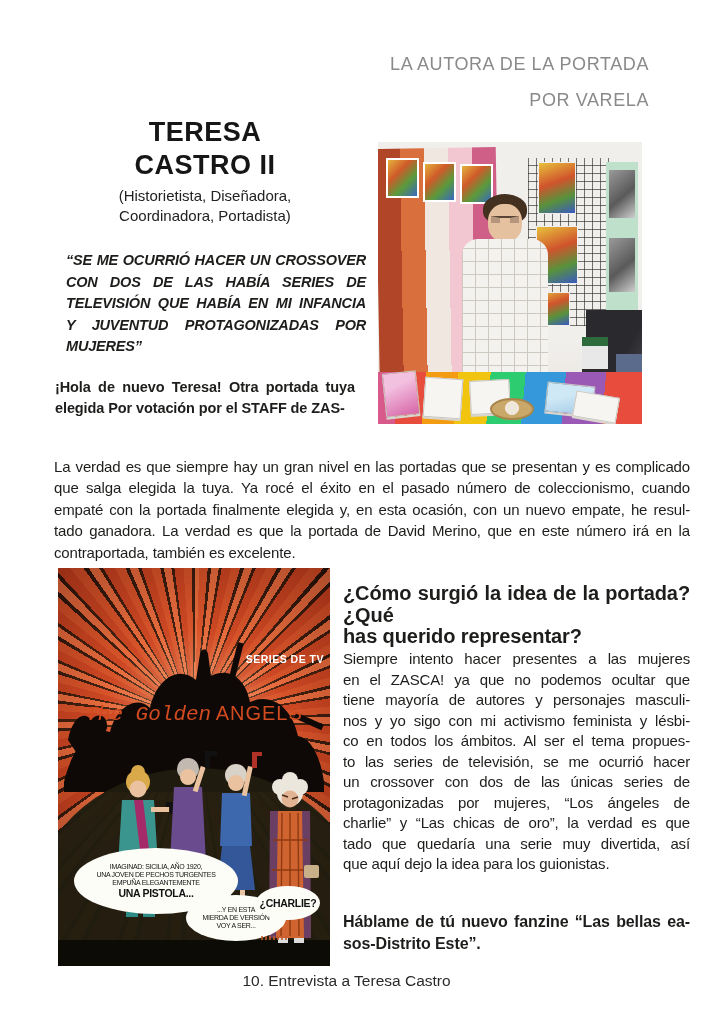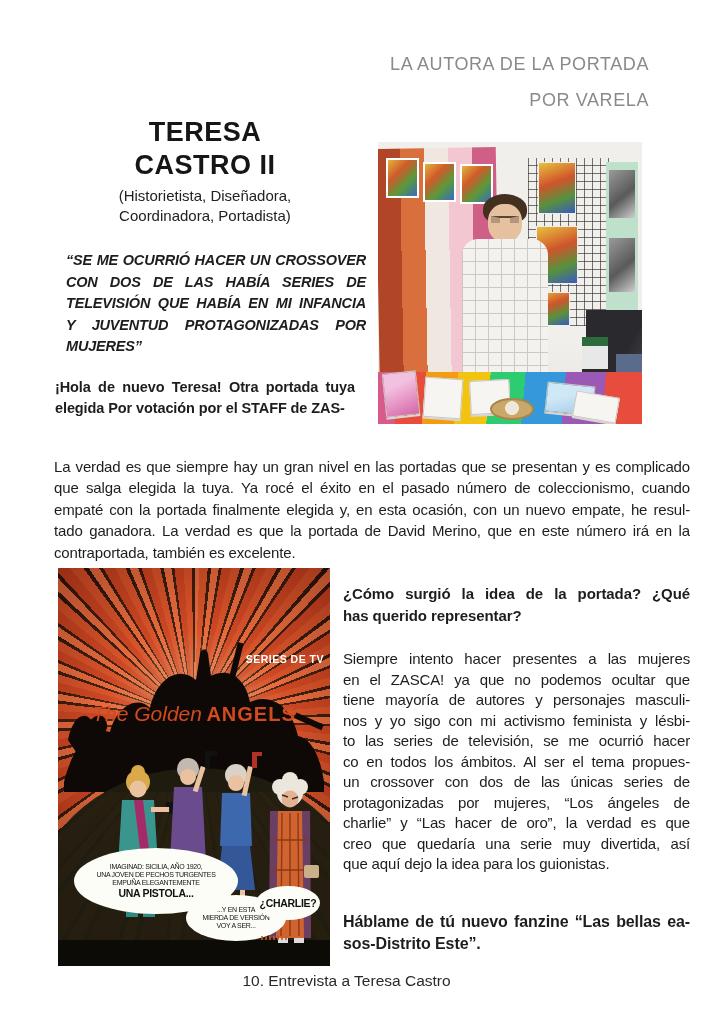--- a/index.html
+++ b/index.html
@@ -21,21 +21,21 @@
   .roles { margin-top:4px; font-size:15px; line-height:20px; color:#222; }
 
   .jpara > * { text-align:justify; text-align-last:justify; }
   .jpara > *:last-child { text-align-last:left; }
 
   .quote { position:absolute; left:66px; top:250px; width:300px;
            font-weight:bold; font-style:italic; font-size:14.5px;
            line-height:21.6px; letter-spacing:-.2px; }
   .q { font-weight:bold; font-size:14.5px; line-height:21px; letter-spacing:-.1px; }
   .q1 { position:absolute; left:55px; top:377px; width:300px; }
-  .q2 { position:absolute; left:343px; top:583px; width:347px; font-size:15px; line-height:21.5px; }
+  .q2 { position:absolute; left:343px; top:583px; width:347px; font-size:20px; line-height:21.5px; }
   .q3 { position:absolute; left:343px; top:911px; width:347px; font-size:16px; line-height:21.5px; }
 
   .body-txt { font-size:15px; line-height:21.4px; letter-spacing:-.15px; }
   .para1 { position:absolute; left:54px; top:456px; width:636px; }
   .a2    { position:absolute; left:343px; top:649px; width:347px; line-height:20.5px; }
 
   .footer { position:absolute; left:0; top:972px; width:693px; text-align:center;
             font-size:15.5px; color:#2a2a2a; }
 
   
@@ -74,22 +74,22 @@
 
   
   .cover { position:absolute; left:58px; top:568px; width:272px; height:398px; overflow:hidden; background:#b5331c; }
   .burst { position:absolute; inset:0;
     background:
       radial-gradient(circle at 50% 38%, rgba(255,205,160,.55), rgba(255,130,70,.18) 32%, rgba(30,5,0,.3) 78%),
       repeating-conic-gradient(from 2deg at 50% 38%, #cf4a24 0deg 3.2deg, #1a0d06 3.2deg 4.5deg, #e0653a 4.5deg 7.3deg, #220f06 7.3deg 8.4deg, #c23b1c 8.4deg 11.8deg); }
   .cover svg { position:absolute; inset:0; }
   .series-tag { position:absolute; right:6px; top:85px; font-size:10.5px; font-weight:bold; color:#fff; letter-spacing:.5px; }
   .cover-title { position:absolute; left:0; top:134px; width:100%; text-align:center; color:#d14a20; white-space:nowrap; }
-  .cover-title .script { font-family:Liberation Sans, sans-serif; font-style:italic; font-size:21px; }
-  .cover-title .caps { font-weight:bold; font-size:20px; letter-spacing:1px; }
+  .cover-title .script { font-family:Liberation Mono, monospace; font-style:italic; font-size:21px; }
+  .cover-title .caps { font-weight:normal; font-size:20px; letter-spacing:1px; }
   .bubble { position:absolute; background:#fdfdf8; border-radius:50%; color:#111;
             display:flex; flex-direction:column; justify-content:center; align-items:center;
             text-align:center; line-height:8px; }
   .bubble .bs { font-size:7px; letter-spacing:-.3px; }
   .bubble .bb { font-size:10.5px; font-weight:bold; line-height:12px; letter-spacing:-.3px; }
   .b1 { left:16px; top:280px; width:164px; height:66px; }
   .b2 { left:128px; top:327px; width:100px; height:46px; }
   .b3 { left:198px; top:318px; width:64px; height:34px; }
   .signature { position:absolute; left:203px; top:368px; width:28px; height:4px; opacity:.8;
                background:repeating-linear-gradient(90deg,#c05a2a 0 2px,transparent 2px 4px); }
@@ -253,26 +253,26 @@
 
   <div class="q q2 jpara">
       <div class="ln">¿Cómo surgió la idea de la portada? ¿Qué</div>
       <div class="ln">has querido representar?</div>
     </div>
   <div class="a2 body-txt jpara">
       <div class="ln">Siempre intento hacer presentes a las mujeres</div>
       <div class="ln">en el ZASCA! ya que no podemos ocultar que</div>
       <div class="ln">tiene mayoría de autores y personajes masculi-</div>
       <div class="ln">nos y yo sigo con mi activismo feminista y lésbi-</div>
+      <div class="ln">co en todos los ámbitos. Al ser el tema propues-</div>
       <div class="ln">to las series de televisión, se me ocurrió hacer</div>
-      <div class="ln">co en todos los ámbitos. Al ser el tema propues-</div>
       <div class="ln">un crossover con dos de las únicas series de</div>
       <div class="ln">protagonizadas por mujeres, “Los ángeles de</div>
-      <div class="ln">charlie” y “Las hacer de oro”, la verdad es que</div>
-      <div class="ln">creo que quedaría una serie muy divertida, así</div>
+      <div class="ln">charlie” y “Las chicas de oro”, la verdad es que</div>
+      <div class="ln">tado que quedaría una serie muy divertida, así</div>
       <div class="ln">que aquí dejo la idea para los guionistas.</div>
     </div>
   <div class="q q3 jpara">
       <div class="ln">Háblame de tú nuevo fanzine “Las bellas ea-</div>
       <div class="ln">sos-Distrito Este”.</div>
     </div>
 
   <div class="footer">10. Entrevista a Teresa Castro</div>
 
 </div>

